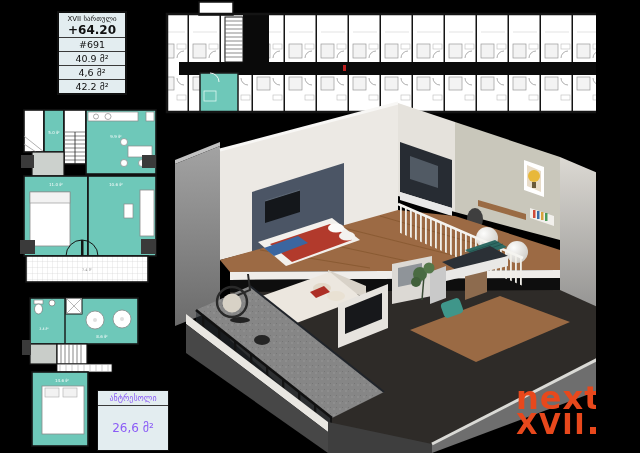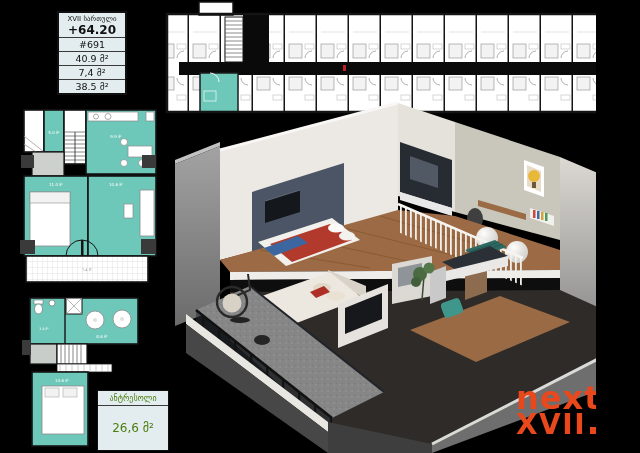--- a/index.html
+++ b/index.html
@@ -7,21 +7,21 @@
          font-family:"DejaVu Sans",sans-serif;}
   .abs{position:absolute;}
   
   .info-box{left:57px;top:11px;width:66px;background:#e3edf0;border:2px solid #101010;
             color:#101010;text-align:center;}
   .info-box .row{border-top:1px solid #3a3a3a;padding:1px 8px;font-size:9.5px;line-height:11px;}
   .info-box .row.head{border-top:none;padding:2px 0 1px 0;}
   .info-box .floor{font-size:7px;line-height:9px;}
   .info-box .elev{font-size:12px;font-weight:bold;line-height:12px;}
   .mezz-box{left:97px;top:390px;width:70px;background:#e3edf0;border:1.5px solid #101010;
-            color:#4d7c0f;text-align:center;}
+            color:#8b5cf6;text-align:center;}
   .mezz-box .title{font-size:8px;padding:3px 0 2px 0;}
   .mezz-box .area{font-size:12px;border-top:1px solid #3a3a3a;padding:15px 0;}
   
   .logo{left:503px;top:384px;width:125px;color:#e8481c;line-height:0.88;margin-left:13px;}
   .logo .l1{font-size:32px;font-weight:800;letter-spacing:1px;transform:scaleY(1.02);}
   .logo .l2{font-size:28px;font-weight:800;letter-spacing:1.5px;margin-top:1px;display:flex;align-items:flex-end;}
   .logo .dot{display:inline-block;width:7px;height:7px;background:#e8481c;margin:0 0 4px 4px;}
   svg text{font-family:"DejaVu Sans",sans-serif;}
 </style>
 </head>
@@ -29,22 +29,22 @@
 
 <div class="stage">
 
   <div class="abs info-box">
     <div class="row head">
       <div class="floor">XVII სართული</div>
       <div class="elev">+64.20</div>
     </div>
     <div class="row">#691</div>
     <div class="row">40.9 მ²</div>
-    <div class="row">7,4 მ²</div>
-    <div class="row">38.5 მ²</div>
+    <div class="row">4,6 მ²</div>
+    <div class="row">42.2 მ²</div>
   </div>
 
   <svg class="abs" style="left:165px;top:1px" width="458" height="113" viewBox="0 0 458 113">
     <defs>
       <pattern id="pUnitT" patternUnits="userSpaceOnUse" x="24" y="13" width="32" height="48">
         <rect width="32" height="48" fill="#ffffff"></rect>
         <line x1="31.3" y1="0" x2="31.3" y2="48" stroke="#141414" stroke-width="1.6"></line>
         <rect x="4" y="30" width="13" height="14" fill="#f3f3f3" stroke="#9a9a9a" stroke-width="0.7"></rect>
         <path d="M20,44 a7,7 0 0 1 7,-7" fill="none" stroke="#8a8a8a" stroke-width="0.7"></path>
         <rect x="20" y="30" width="9" height="5" fill="none" stroke="#bdbdbd" stroke-width="0.6"></rect>

